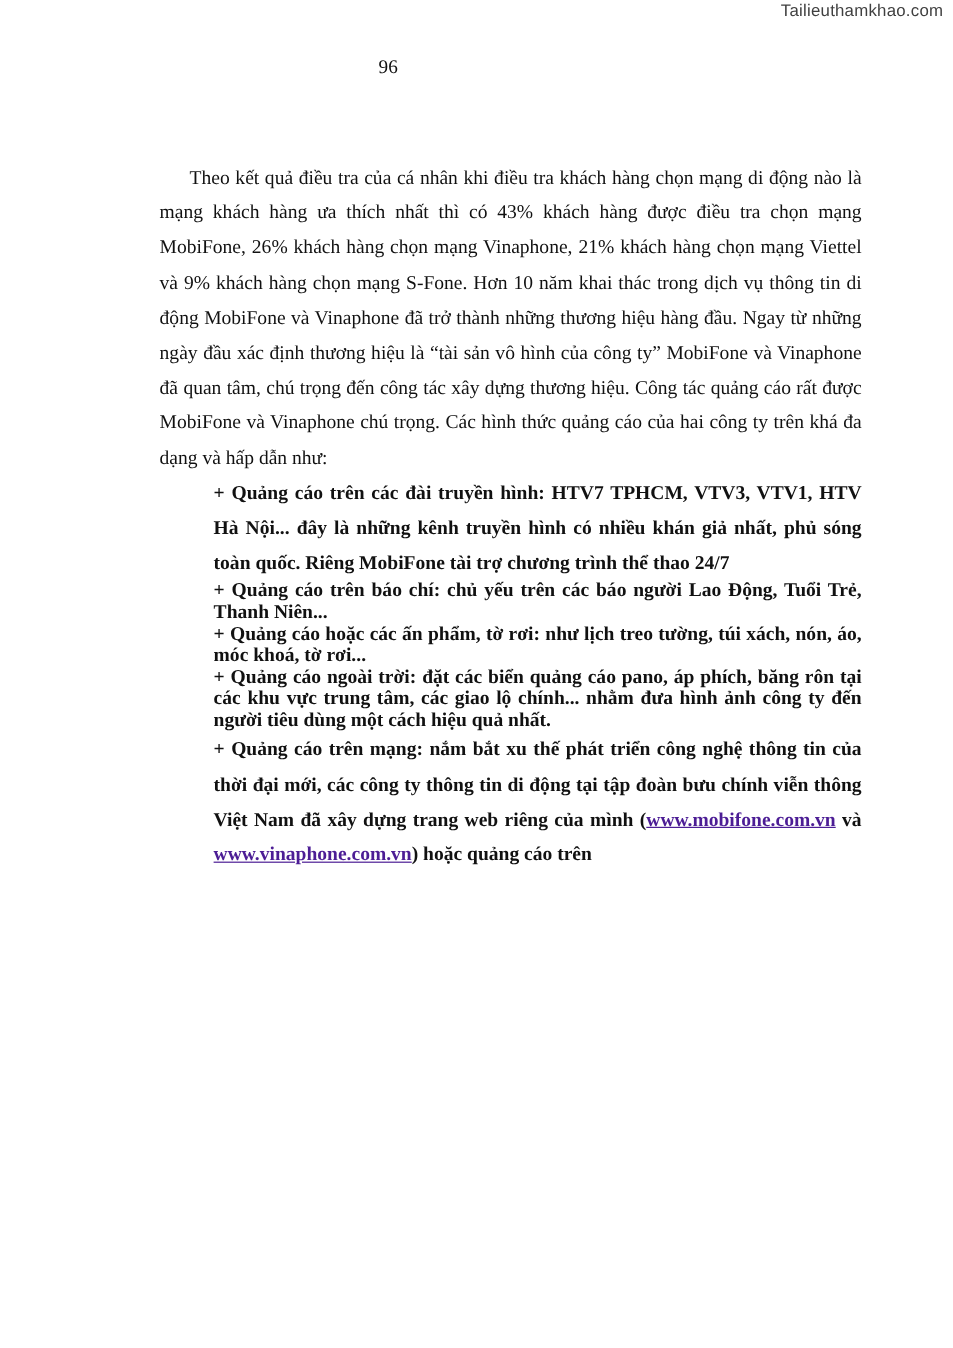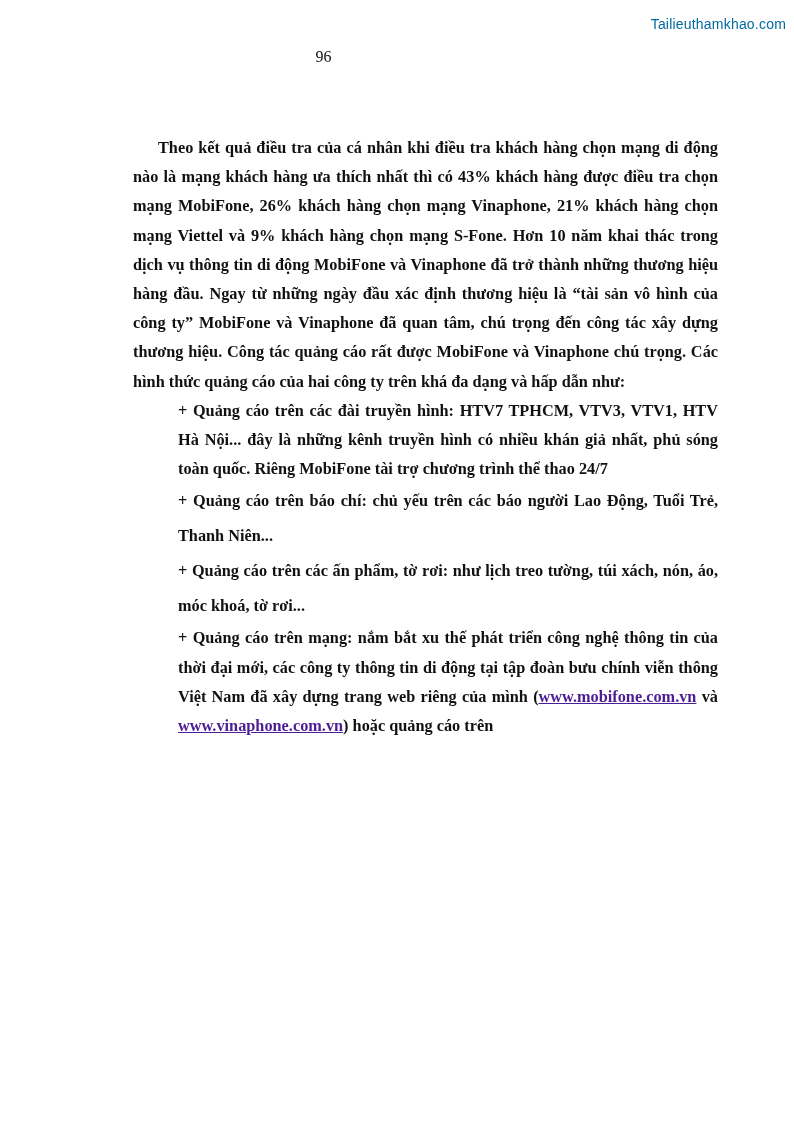--- a/index.html
+++ b/index.html
@@ -1,35 +1,36 @@
 <!DOCTYPE html>
 <html><head>
   <meta charset="utf-8">
   <style>
     html, body { margin: 0; padding: 0; background: #ffffff; }
     body { width: 794px; height: 1123px; position: relative; overflow: hidden;
            font-family: "Liberation Serif", "DejaVu Serif", serif; color: #111; }
-    .watermark { position: absolute; top: 16px; right: 8px; font-family: "Liberation Sans", sans-serif;
-                 font-size: 14px; color: #0369a1; letter-spacing: 0.2px; }
+    .watermark { position: absolute; top: 0; right: 8px; font-family: "Liberation Sans", sans-serif;
+                 font-size: 14px; color: #404040; letter-spacing: 0.2px; }
     .page-number { position: absolute; top: 48px; left: 0; width: 647px; text-align: center; font-size: 16px; }
     .content { position: absolute; left: 133px; top: 133px; width: 585px; font-size: 16.3px; line-height: 29.2px; }
     .para { margin: 0; text-align: justify; }
-    .para.indent { text-indent: 25px; font-weight: bold; }
+    .para.indent { text-indent: 25px; }
     .bullets { margin: 0 0 0 45px; padding: 0; }
     .bullet { margin: 0; text-align: justify; font-weight: bold; }
-    .bullet.tight { line-height: 35px; }
+    .bullet.tight { line-height: 18px; }
     .link { color: #4c1d95; text-decoration: underline; }
   </style>
 </head>
 <body>
 
 <div class="watermark">Tailieuthamkhao.com</div>
 <div class="page-number">96</div>
 
 <div class="content">
   <p class="para indent">Theo kết quả điều tra của cá nhân khi điều tra khách hàng chọn mạng di động nào là mạng khách hàng ưa thích nhất thì có 43% khách hàng được điều tra chọn mạng MobiFone, 26% khách hàng chọn mạng Vinaphone, 21% khách hàng chọn mạng Viettel và 9% khách hàng chọn mạng S-Fone. Hơn 10 năm khai thác trong dịch vụ thông tin di động MobiFone và Vinaphone đã trở thành những thương hiệu hàng đầu. Ngay từ những ngày đầu xác định thương hiệu là “tài sản vô hình của công ty”  MobiFone và Vinaphone đã quan tâm, chú trọng đến công tác xây dựng thương hiệu. Công tác quảng cáo rất được MobiFone và Vinaphone chú trọng. Các hình thức quảng cáo của hai công ty trên khá đa dạng và hấp dẫn như:</p>
   <div class="bullets">
     <p class="bullet">+ Quảng cáo trên các đài truyền hình: HTV7 TPHCM, VTV3, VTV1, HTV Hà Nội... đây là những kênh truyền hình có nhiều khán giả nhất, phủ sóng toàn quốc. Riêng MobiFone tài trợ chương trình thể thao 24/7</p>
     <p class="bullet tight">+ Quảng cáo trên báo chí: chủ yếu trên các báo người Lao Động, Tuổi Trẻ, Thanh Niên...</p>
-    <p class="bullet tight">+ Quảng cáo trên các ấn phẩm, tờ rơi: như lịch treo tường, túi xách, nón, áo, móc khoá, tờ rơi...</p>
+    <p class="bullet tight">+ Quảng cáo hoặc các ấn phẩm, tờ rơi: như lịch treo tường, túi xách, nón, áo, móc khoá, tờ rơi...</p>
+    <p class="bullet tight">+ Quảng cáo ngoài trời: đặt các biển quảng cáo pano, áp phích, băng rôn tại các khu vực trung tâm, các giao lộ chính... nhằm đưa hình ảnh công ty đến người tiêu dùng một cách hiệu quả nhất.</p>
     <p class="bullet"><span>+ Quảng cáo trên mạng: nắm bắt xu thế phát triển công nghệ thông tin của thời đại  mới, các công ty thông tin di động tại tập đoàn bưu chính viễn thông Việt Nam đã xây dựng trang web riêng của mình (</span><a class="link">www.mobifone.com.vn</a><span> và </span><a class="link">www.vinaphone.com.vn</a><span>) hoặc quảng cáo trên</span></p>
   </div>
 </div>
 
 </body></html>

